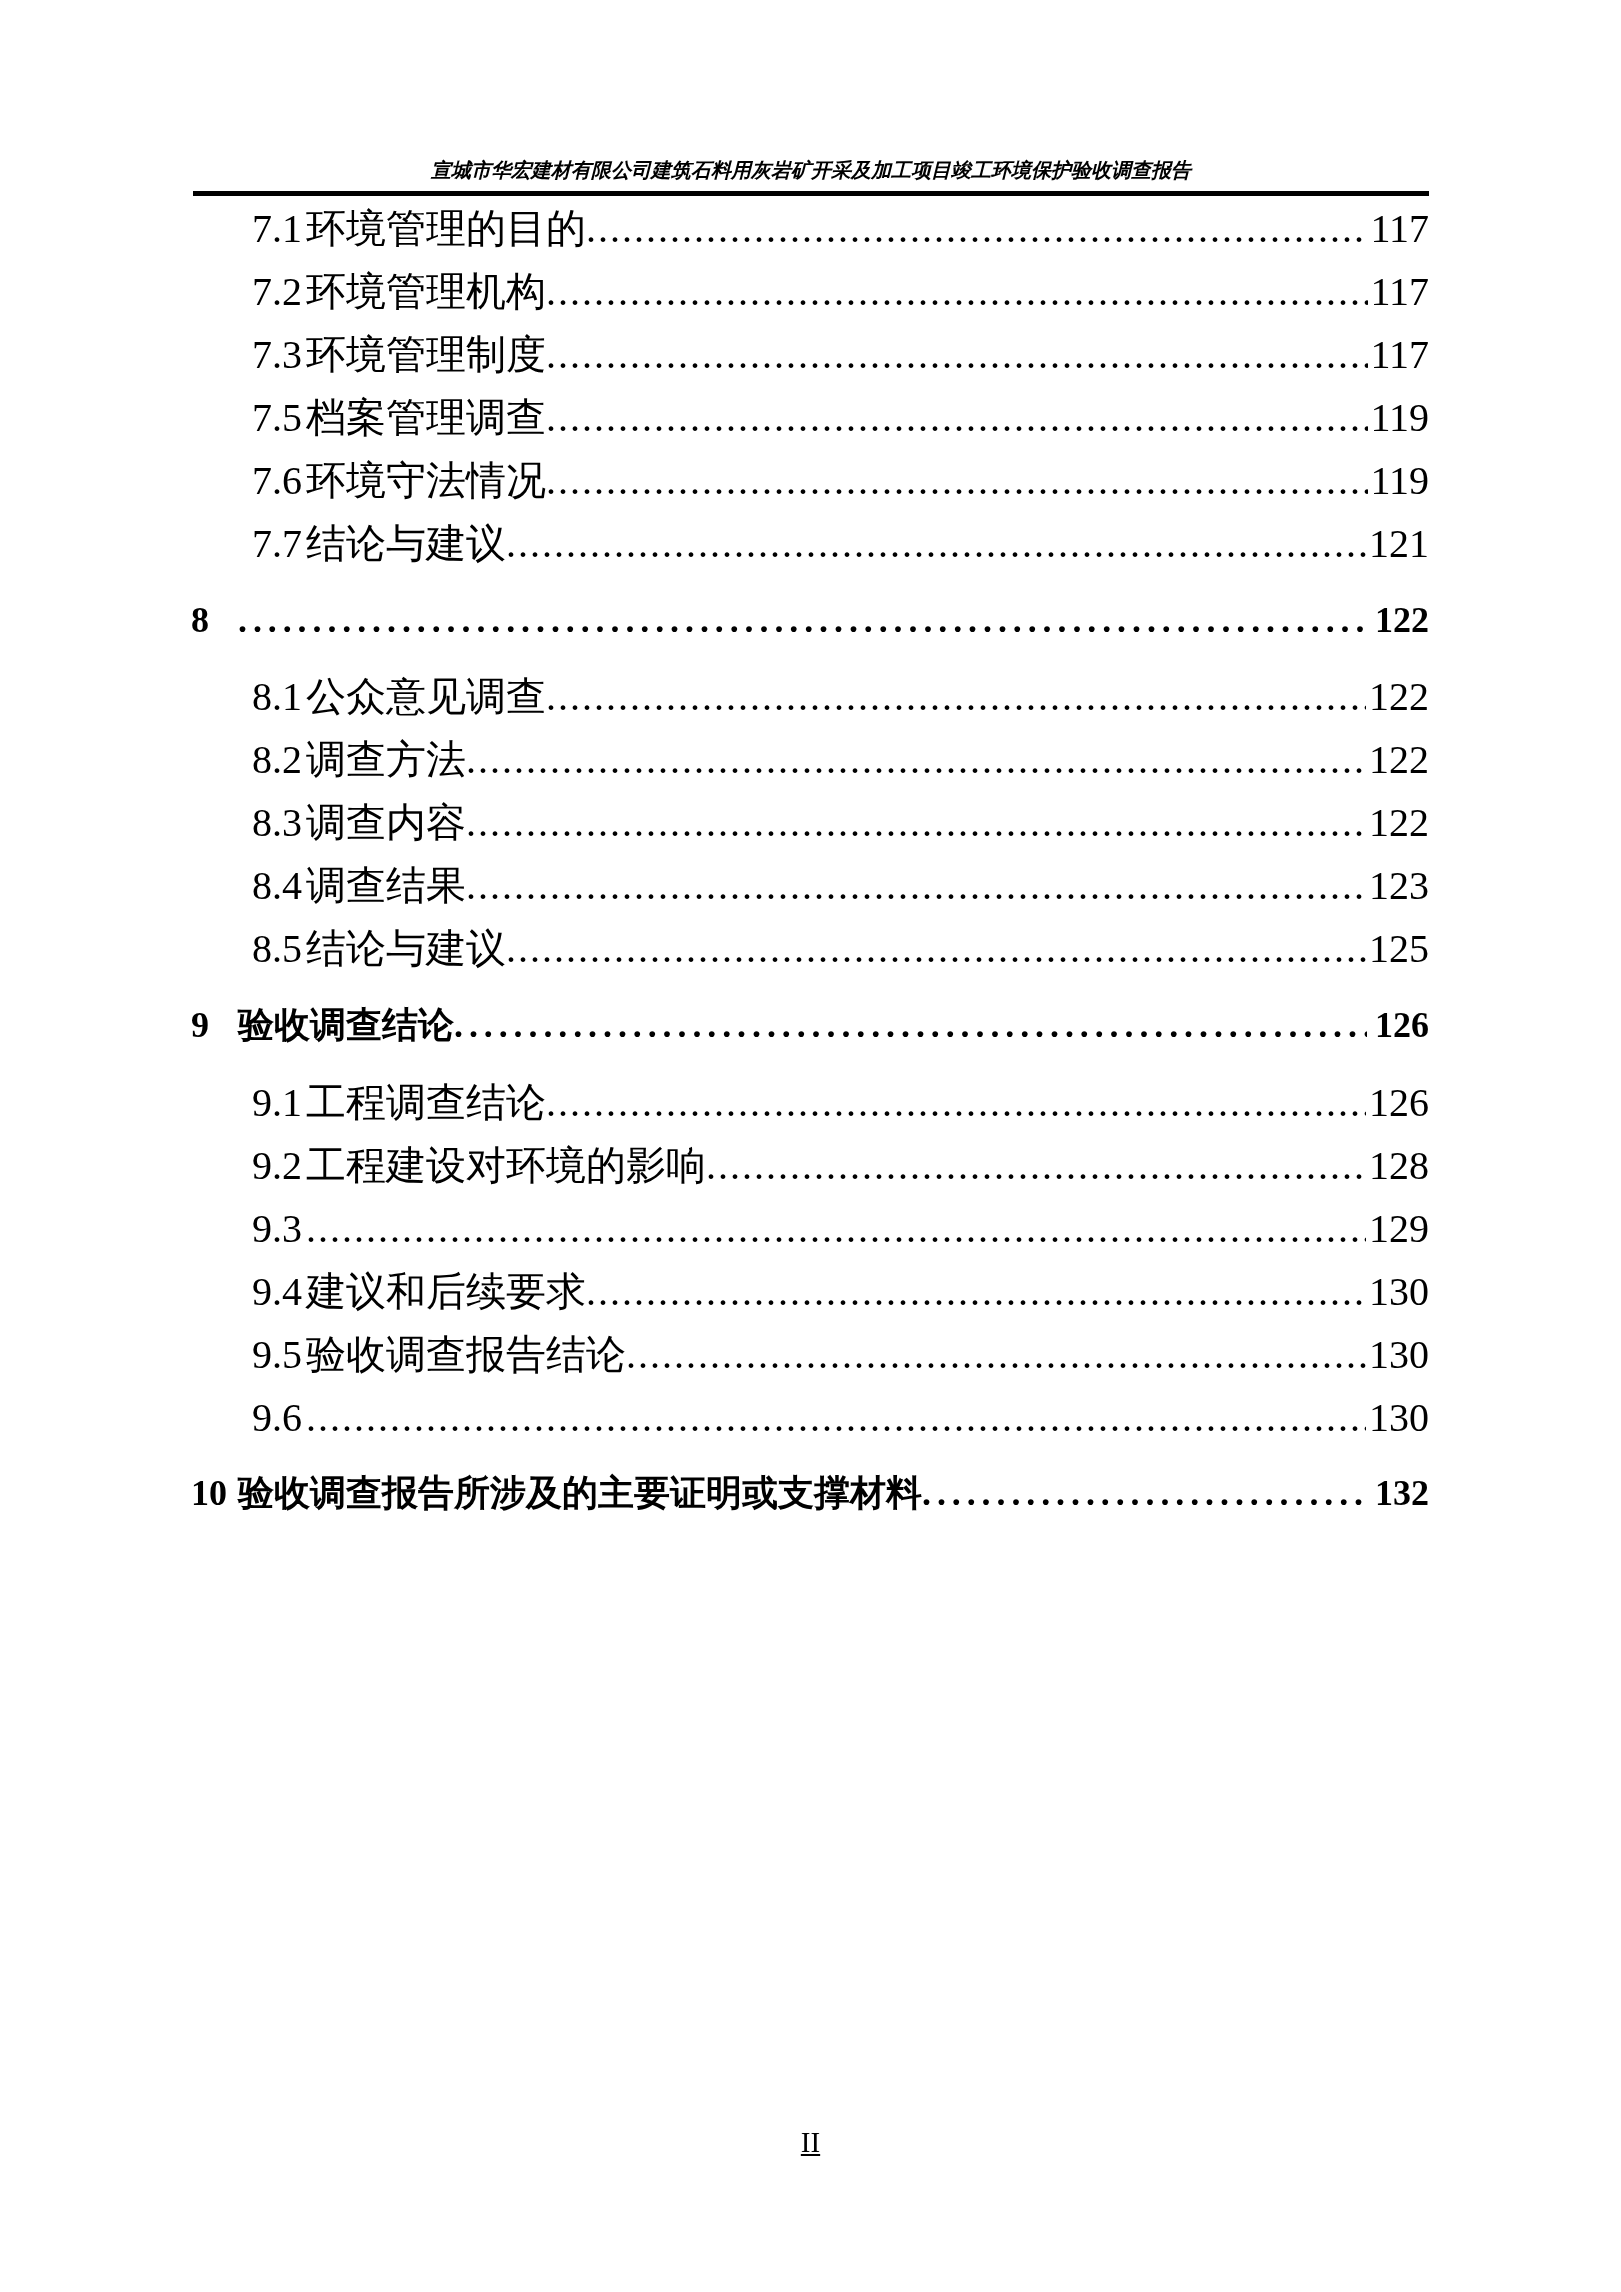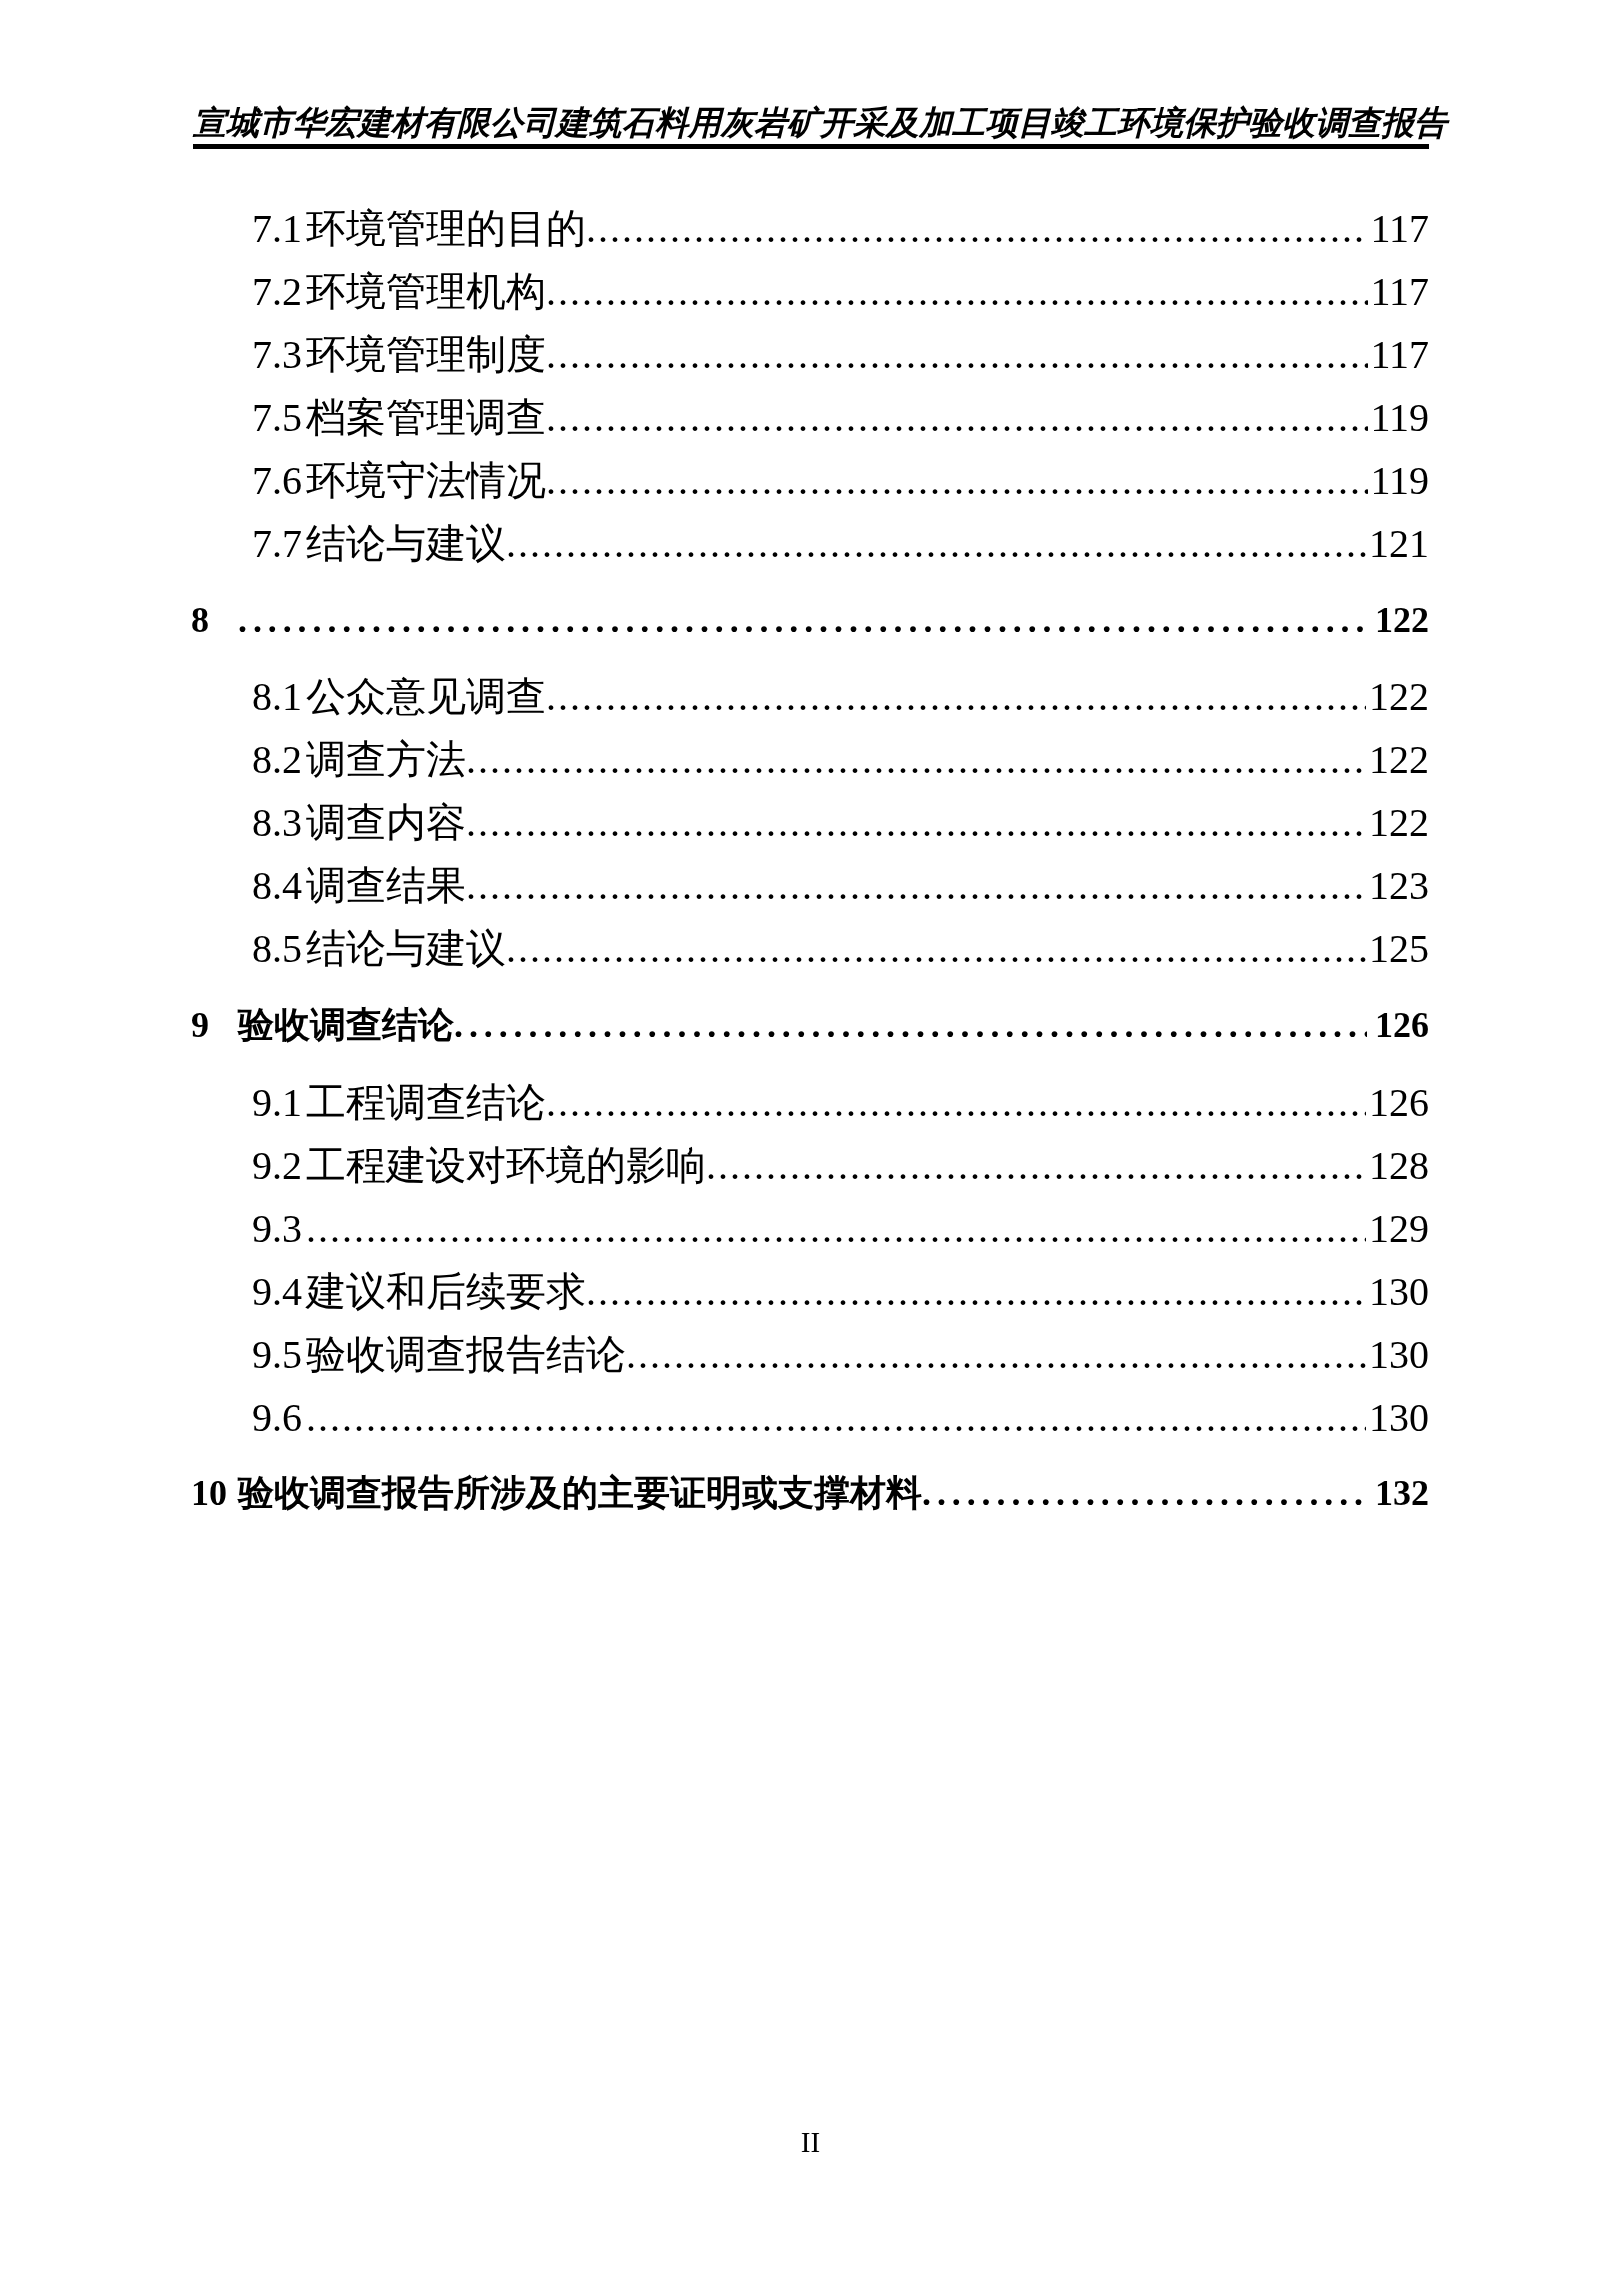--- a/index.html
+++ b/index.html
@@ -17,25 +17,26 @@
   .header {
     position: absolute;
     left: 193px;
     top: 108px;
     width: 1236px;
     text-align: center;
     border-bottom: 5.9px solid #000000;
     padding-bottom: 4.9px;
   }
   .header-title {
-    font-size: 33px;
+    font-size: 20px;
     font-weight: bold;
     font-style: italic;
     line-height: 31px;
     white-space: nowrap;
+    margin-top: 47px;
   }
 
   
   .toc {
     position: absolute;
     left: 191px;
     top: 197px;
     width: 1238px;
   }
   .toc-row {
@@ -74,20 +75,21 @@
 
   
   .footer {
     position: absolute;
     top: 2125px;
     left: 0;
     width: 100%;
     text-align: center;
     font-size: 29px;
     line-height: 35px;
+    text-decoration: underline;
   }
 </style>
 </head>
 <body>
 
 <div class="page">
 
   <div class="header">
     <div class="header-title">宣城市华宏建材有限公司建筑石料用灰岩矿开采及加工项目竣工环境保护验收调查报告</div>
   </div>

